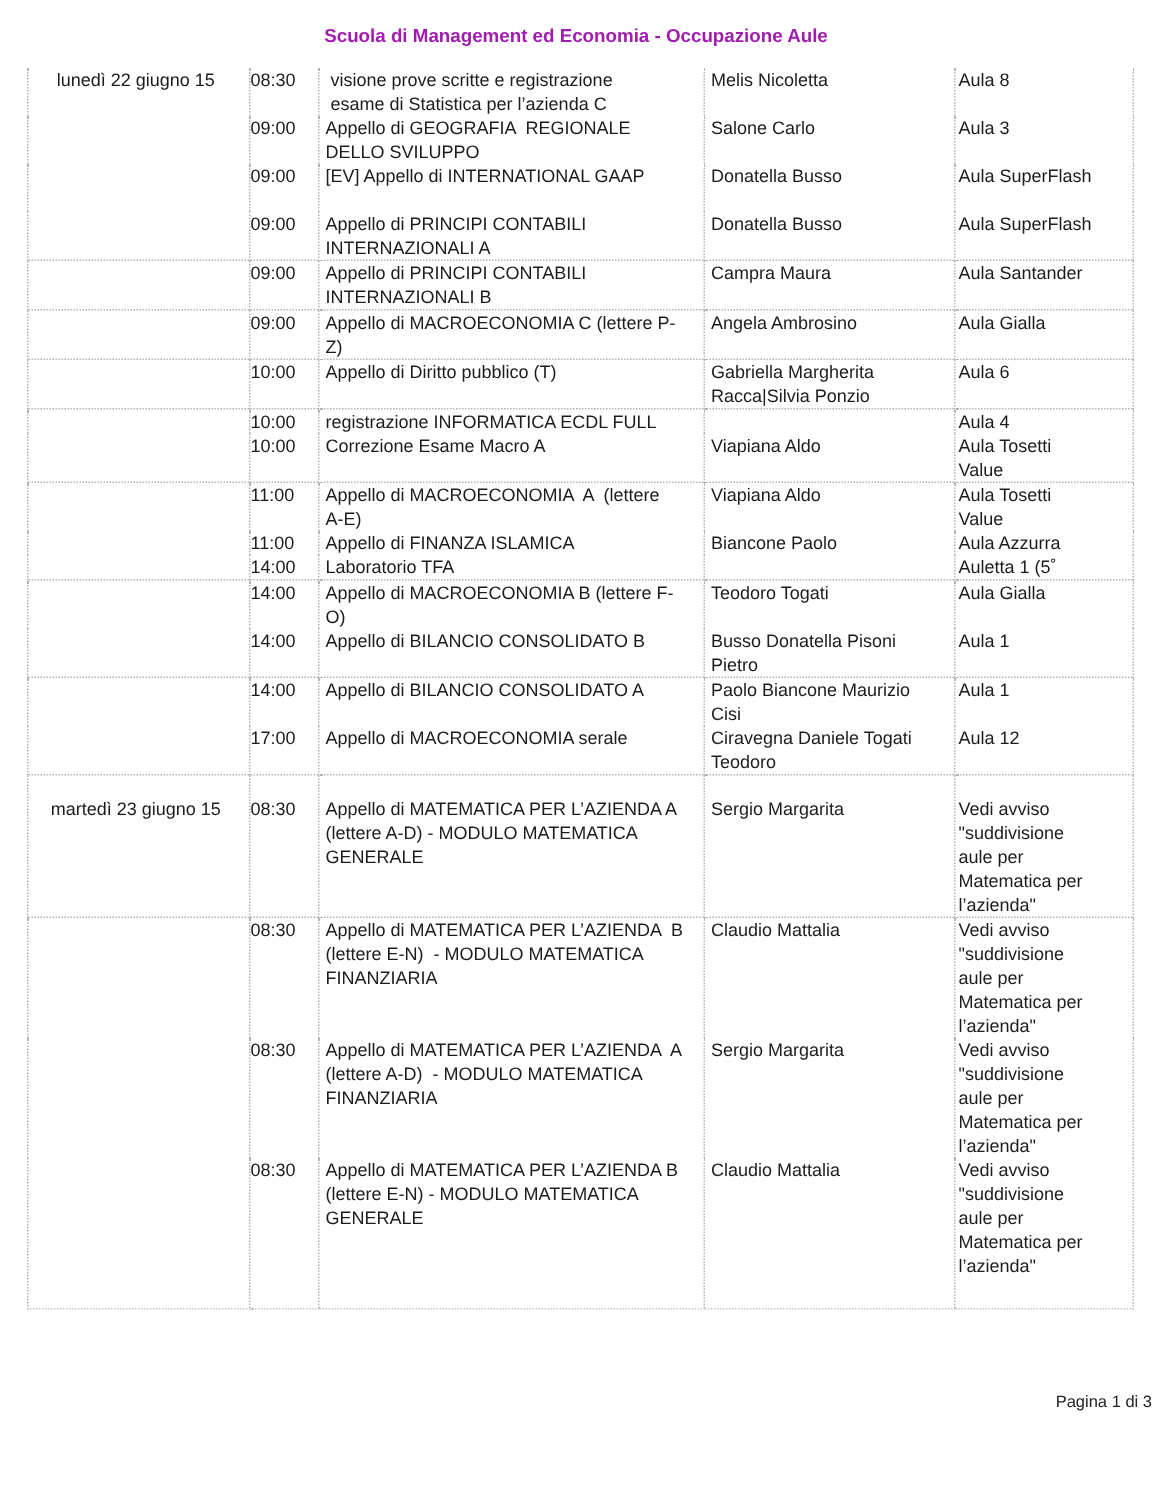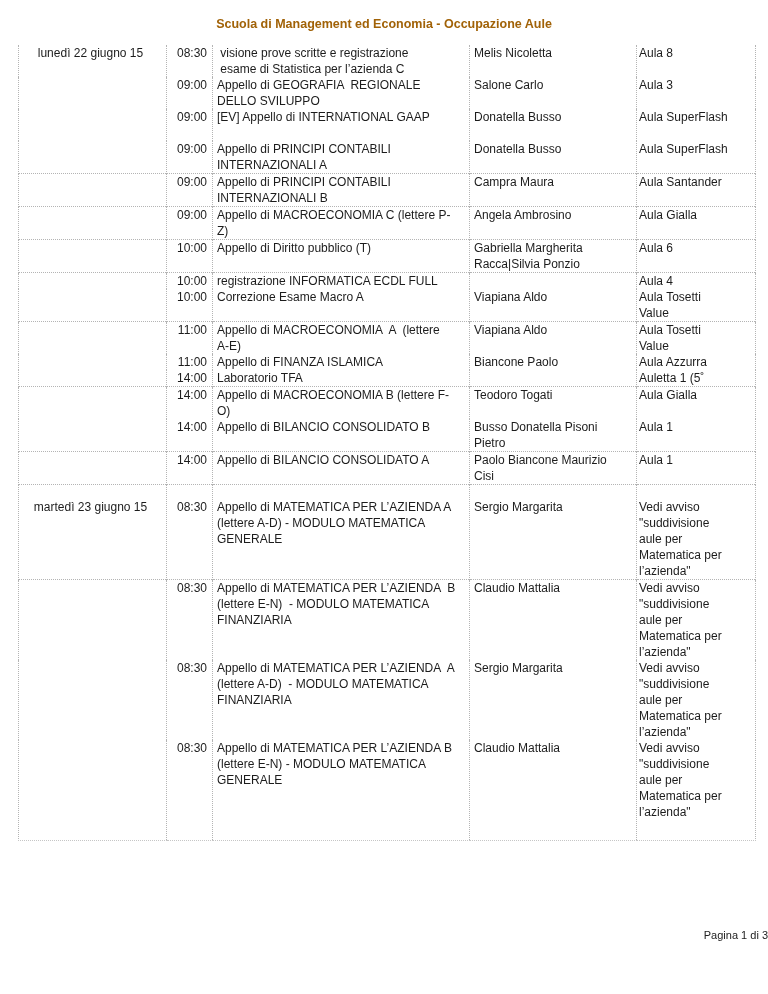--- a/index.html
+++ b/index.html
@@ -2,34 +2,34 @@
 <html><head>
 <meta charset="utf-8">
 <style>
   html,body{margin:0;padding:0;}
   body{
     width:768px;height:994px;background:#ffffff;
     font-family:"Liberation Sans","DejaVu Sans",sans-serif;
     color:#161616;
   }
   .doc{position:relative;width:768px;height:994px;overflow:hidden;background:#fff;}
-  .titles{padding-top:17px;text-align:center;font-weight:700;font-size:12.5px;line-height:15px;color:#a16207;}
+  .titles{padding-top:17px;text-align:center;font-weight:700;font-size:12.5px;line-height:15px;color:#a21caf;}
   table.sched{
     border-collapse:collapse;table-layout:fixed;
     margin:13px 0 0 18px;width:737px;
     font-size:12px;line-height:16px;color:#1c1c1c;
   }
   td{vertical-align:top;padding:0;border-left:1px dotted #b4b4b4;}
   td.room{border-right:1px dotted #b4b4b4;}
   tr.sep > td{border-top:1px dotted #b4b4b4;}
   tr.padT > td{padding-top:14px;}
   tr.padB > td{padding-bottom:16px;}
   tbody tr:last-child > td{padding-bottom:20px;border-bottom:1px dotted #c6c6c6;}
   td.day{text-align:center;padding-right:4px;}
-  td.time{text-align:right;padding-right:5px;}
+  td.time{padding-right:5px;}
   td.event{padding-left:4px;}
   td.person{padding-left:4px;}
   td.room{text-align:left;padding-left:2px;padding-right:2px;}
   tr.bold{font-weight:700;}
   .pre{white-space:pre-wrap;word-wrap:break-word;}
   .footer{position:absolute;left:0;top:929px;width:768px;text-align:right;font-size:11px;color:#222;}
 </style>
 </head>
 <body>
 
@@ -308,20 +308,38 @@
             <div class="pre">Appello di BILANCIO CONSOLIDATO A</div>
           </td>
           <td class="person">
             <div class="pre">Paolo Biancone Maurizio
 Cisi</div>
           </td>
           <td class="room">
             <div class="pre">Aula 1</div>
           </td>
         </tr>
+        <tr>
+          <td class="day">
+            <div class="pre"></div>
+          </td>
+          <td class="time">
+            <div class="pre">17:00</div>
+          </td>
+          <td class="event">
+            <div class="pre">Appello di MACROECONOMIA serale</div>
+          </td>
+          <td class="person">
+            <div class="pre">Ciravegna Daniele Togati
+Teodoro</div>
+          </td>
+          <td class="room">
+            <div class="pre">Aula 12</div>
+          </td>
+        </tr>
         <tr class="sep padT">
           <td class="day">
             <div class="pre">martedì 23 giugno 15</div>
           </td>
           <td class="time">
             <div class="pre">08:30</div>
           </td>
           <td class="event">
             <div class="pre">Appello di MATEMATICA PER L’AZIENDA A
 (lettere A-D) - MODULO MATEMATICA

